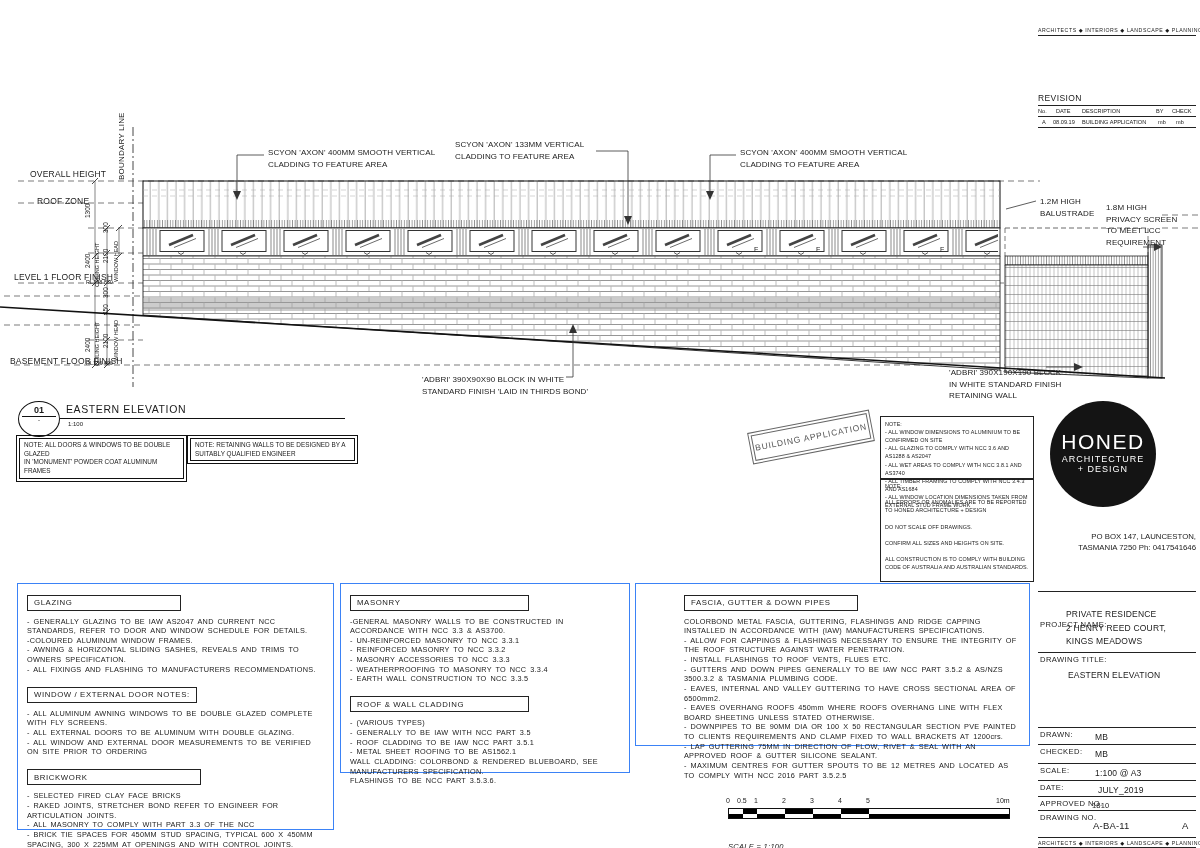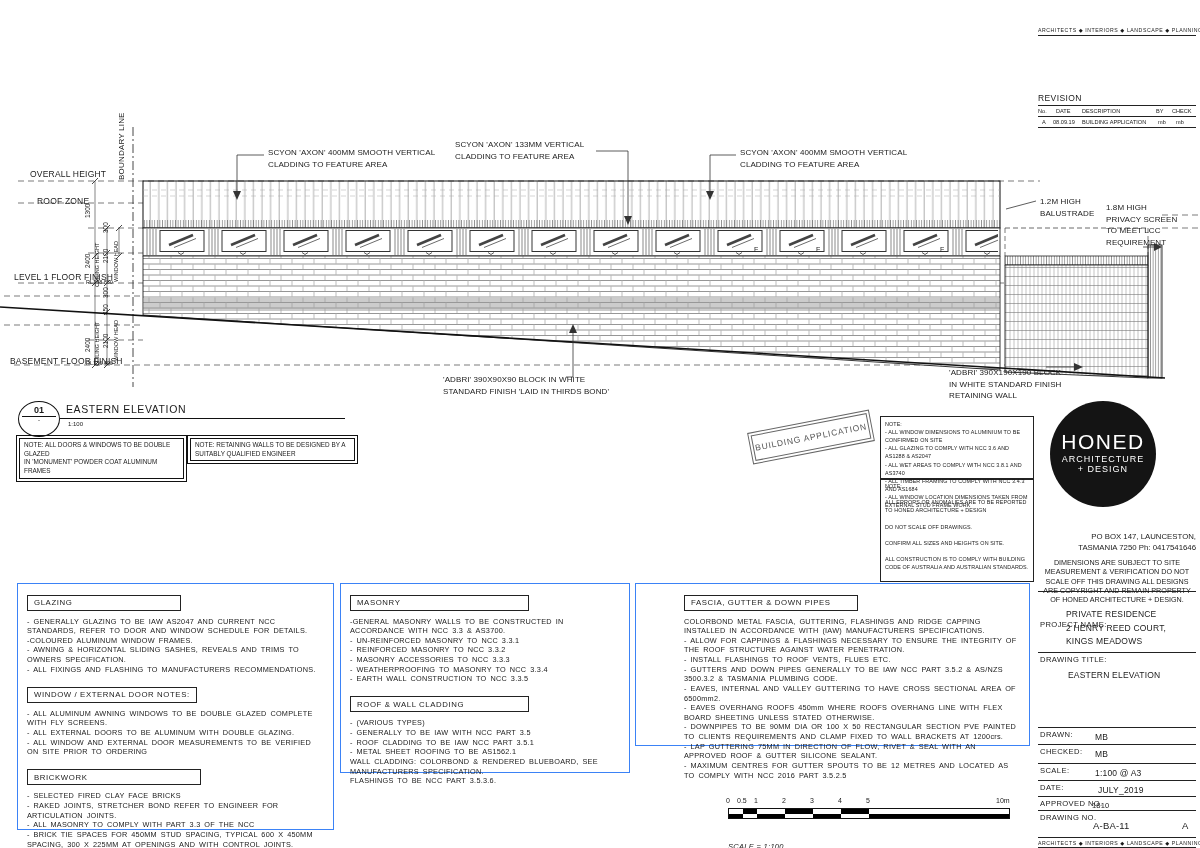--- a/index.html
+++ b/index.html
@@ -201,21 +201,21 @@
   <div class="abs callout" style="left:455px;top:139px;">SCYON 'AXON' 133MM VERTICAL
 CLADDING TO FEATURE AREA</div>
   <div class="abs callout" style="left:740px;top:147px;">SCYON 'AXON' 400MM SMOOTH VERTICAL
 CLADDING TO FEATURE AREA</div>
   <div class="abs callout" style="left:1040px;top:196px;">1.2M HIGH
 BALUSTRADE</div>
   <div class="abs callout" style="left:1106px;top:202px;">1.8M HIGH
 PRIVACY SCREEN
 TO MEET LCC
 REQUIREMENT</div>
-  <div class="abs callout" style="left:443px;top:374px;">'ADBRI' 390X90X90 BLOCK IN WHITE
+  <div class="abs callout" style="left:422px;top:374px;">'ADBRI' 390X90X90 BLOCK IN WHITE
 STANDARD FINISH 'LAID IN THIRDS BOND'</div>
   <div class="abs callout" style="left:949px;top:367px;">'ADBRI' 390X190X190 BLOCK
 IN WHITE STANDARD FINISH
 RETAINING WALL</div>
 
   <div class="abs" style="left:18px;top:401px;width:40px;height:34px;border:1.3px solid #111;border-radius:50%;text-align:center;">
     <div style="font-size:9px;font-weight:bold;padding-top:3px;">01</div>
     <div style="border-top:1px solid #111;margin:1px 3px 0 3px;font-size:6px;">-</div>
   </div>
   <div class="abs" style="left:66px;top:403px;font-size:10.5px;letter-spacing:.6px;">EASTERN ELEVATION</div>
@@ -246,21 +246,20 @@
 ALL CONSTRUCTION IS TO COMPLY WITH BUILDING CODE OF AUSTRALIA AND AUSTRALIAN STANDARDS.</span></div>
 
   <div class="abs logo-circle" style="left:1050px;top:401px;width:106px;height:106px;">
     <div style="font-size:21px;letter-spacing:1.5px;padding-top:29px;font-weight:400;">HONED</div>
     <div style="font-size:9px;letter-spacing:1px;">ARCHITECTURE</div>
     <div style="font-size:9px;letter-spacing:1px;">+ DESIGN</div>
   </div>
 
   <div class="abs ml" style="left:1038px;top:532px;width:158px;text-align:right;font-size:7.8px;line-height:1.4;">PO BOX 147, LAUNCESTON,
 TASMANIA 7250    Ph: 0417541646</div>
-  <div class="abs" style="left:1038px;top:558px;width:158px;text-align:center;font-size:7.2px;line-height:1.3;">DIMENSIONS ARE SUBJECT TO SITE MEASUREMENT &amp; VERIFICATION DO NOT SCALE OFF THIS DRAWING ALL DESIGNS ARE COPYRIGHT AND REMAIN PROPERTY OF HONED ARCHITECTURE + DESIGN.</div>
 
   <div class="abs tb-rule" style="left:1038px;top:591px;width:158px;"></div>
   <div class="abs tb-lbl" style="left:1040px;top:620px;">PROJECT NAME:</div>
   <div class="abs tb-val" style="left:1066px;top:608px;">PRIVATE RESIDENCE
 2 HENRY REED COURT,
 KINGS MEADOWS</div>
   <div class="abs tb-rule" style="left:1038px;top:652px;width:158px;"></div>
   <div class="abs tb-lbl" style="left:1040px;top:655px;">DRAWING TITLE:</div>
   <div class="abs tb-val" style="left:1068px;top:669px;">EASTERN ELEVATION</div>
   <div class="abs tb-rule" style="left:1038px;top:727px;width:158px;"></div>

